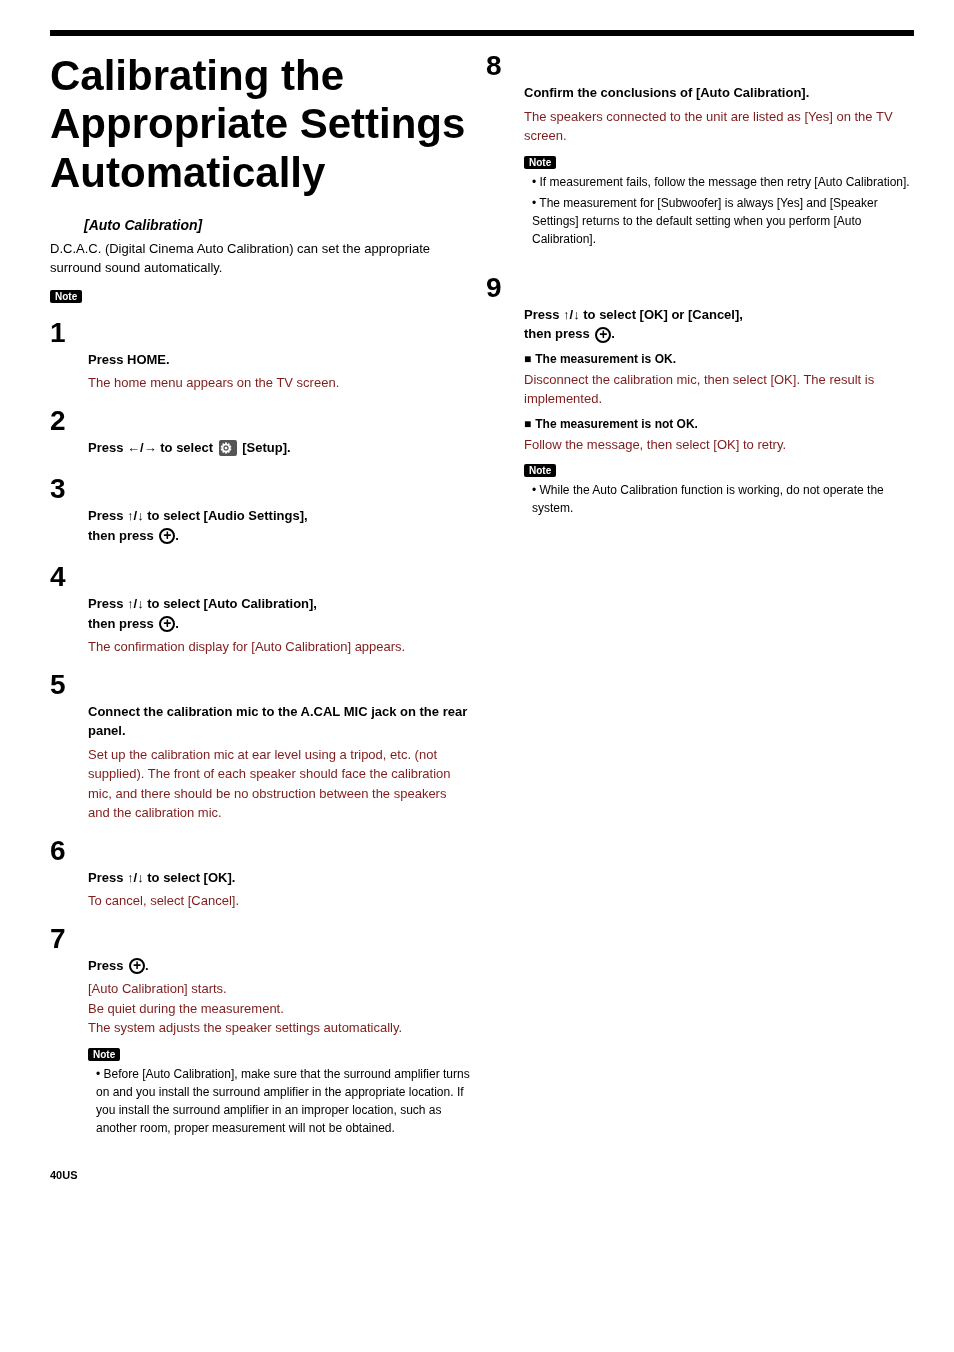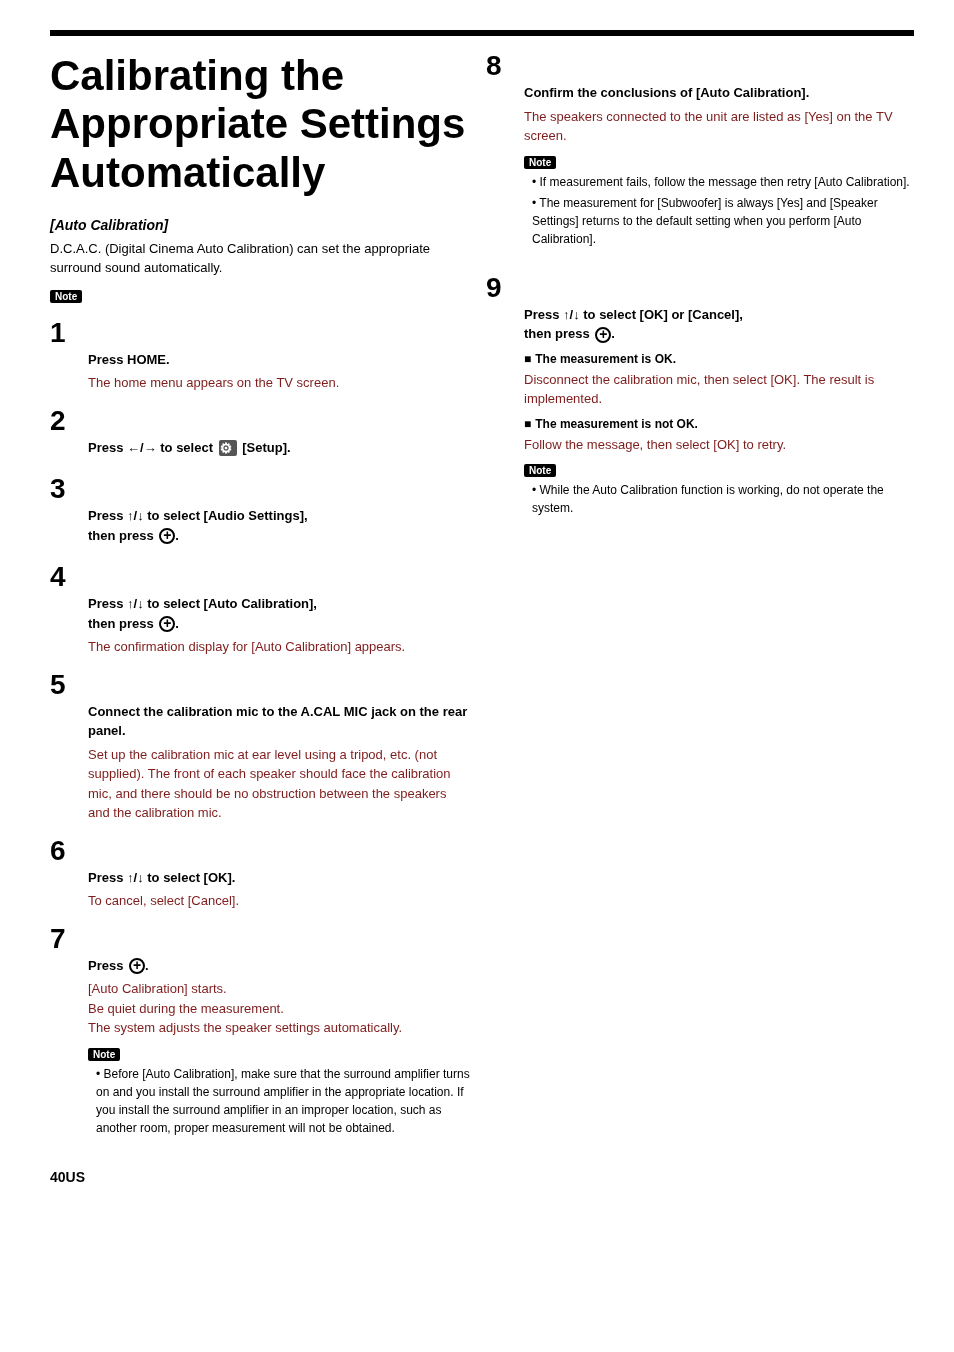--- a/index.html
+++ b/index.html
@@ -41,20 +41,21 @@
       font-weight: 900;
       line-height: 1.15;
       margin-bottom: 20px;
       font-family: Arial, Helvetica, sans-serif;
     }
     .section-title {
       font-size: 14px;
       font-weight: bold;
       font-style: italic;
       margin-bottom: 6px;
+      margin-left: 34px;
     }
     .intro-text {
       font-size: 13px;
       line-height: 1.5;
       margin-bottom: 10px;
     }
     .note-box {
       background: #fff;
       margin: 8px 0 12px 0;
     }
@@ -149,21 +150,21 @@
       display: flex;
       align-items: center;
       gap: 4px;
     }
     .sub-heading::before {
       content: '■';
       font-size: 12px;
     }
     .page-footer {
       margin-top: 20px;
-      font-size: 14px;
+      font-size: 11px;
       font-weight: bold;
     }
   </style>
 </head>
 <body>
 
 <div class="page">
   <div class="top-border"></div>
 
   <div class="content-columns">

